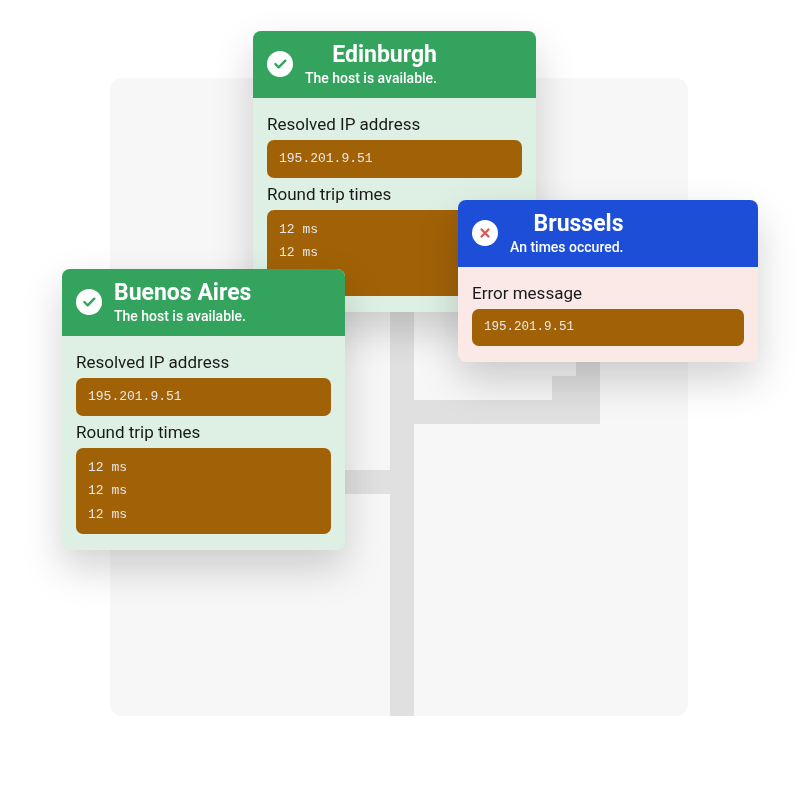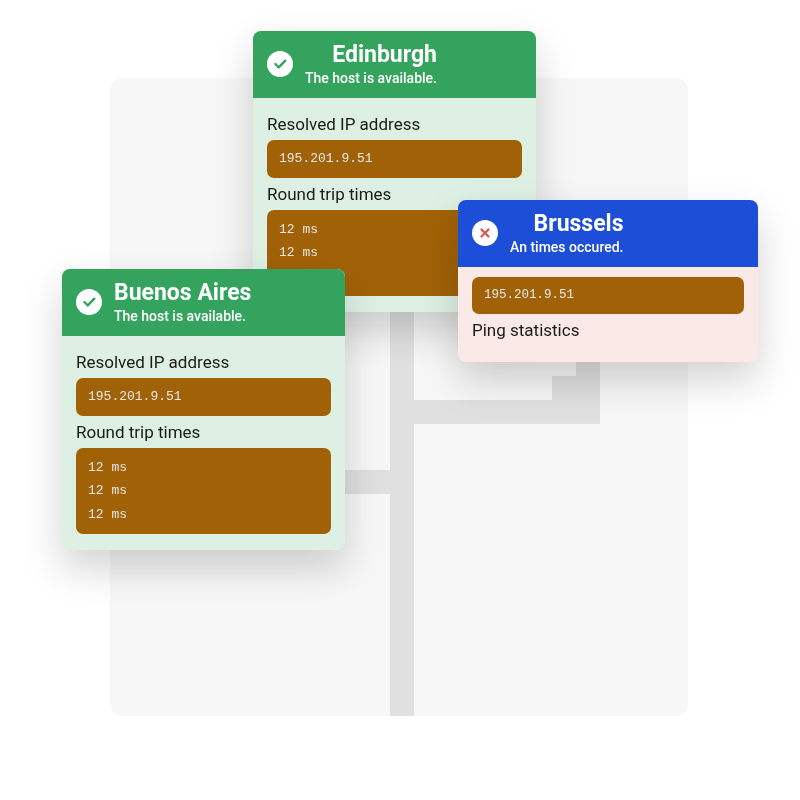--- a/index.html
+++ b/index.html
@@ -164,16 +164,16 @@
       <svg width="14" height="14" viewBox="0 0 24 24" fill="none">
           <path d="M6 6l12 12M18 6L6 18" stroke-width="4" stroke-linecap="round"></path>
         </svg>
     </div>
     <div class="title-block">
       <div class="card-title">Brussels</div>
       <div class="card-sub">An times occured.</div>
     </div>
   </div>
   <div class="card-body">
+    <div class="section-label">Error message</div>
     <div class="code-box small">195.201.9.51</div>
-    <div class="section-label">Ping statistics</div>
   </div>
 </div>
 
 </body></html>

